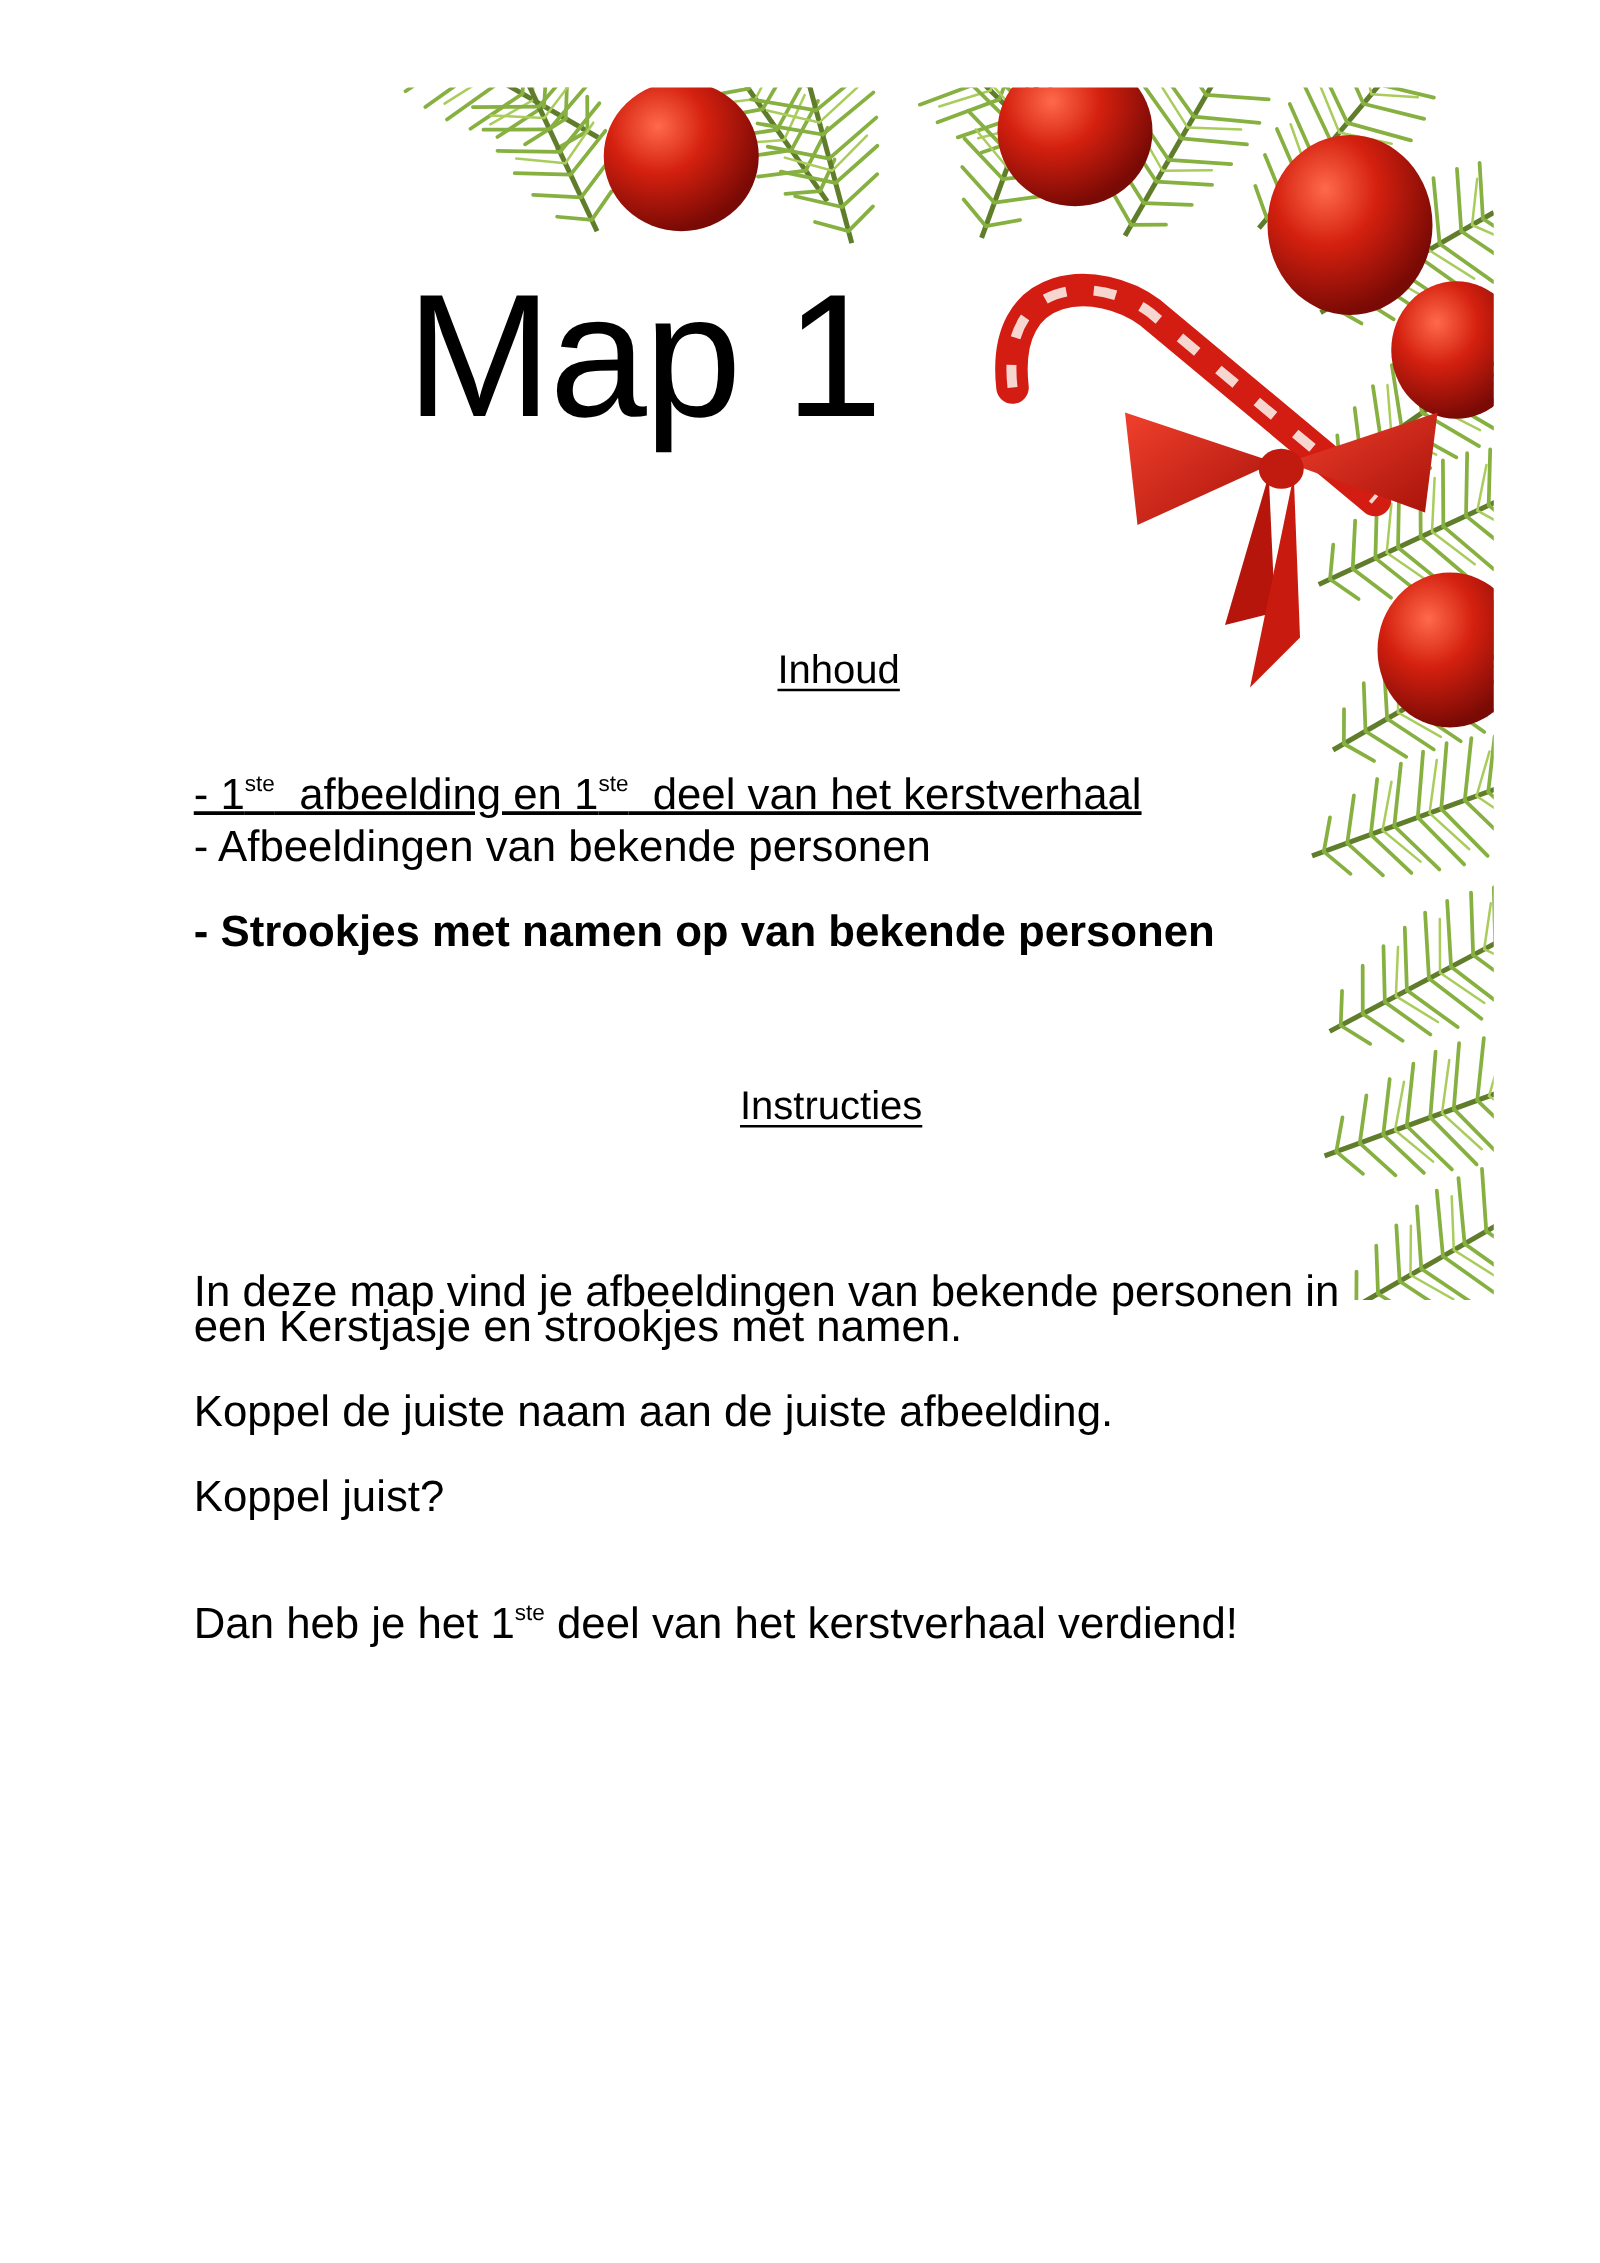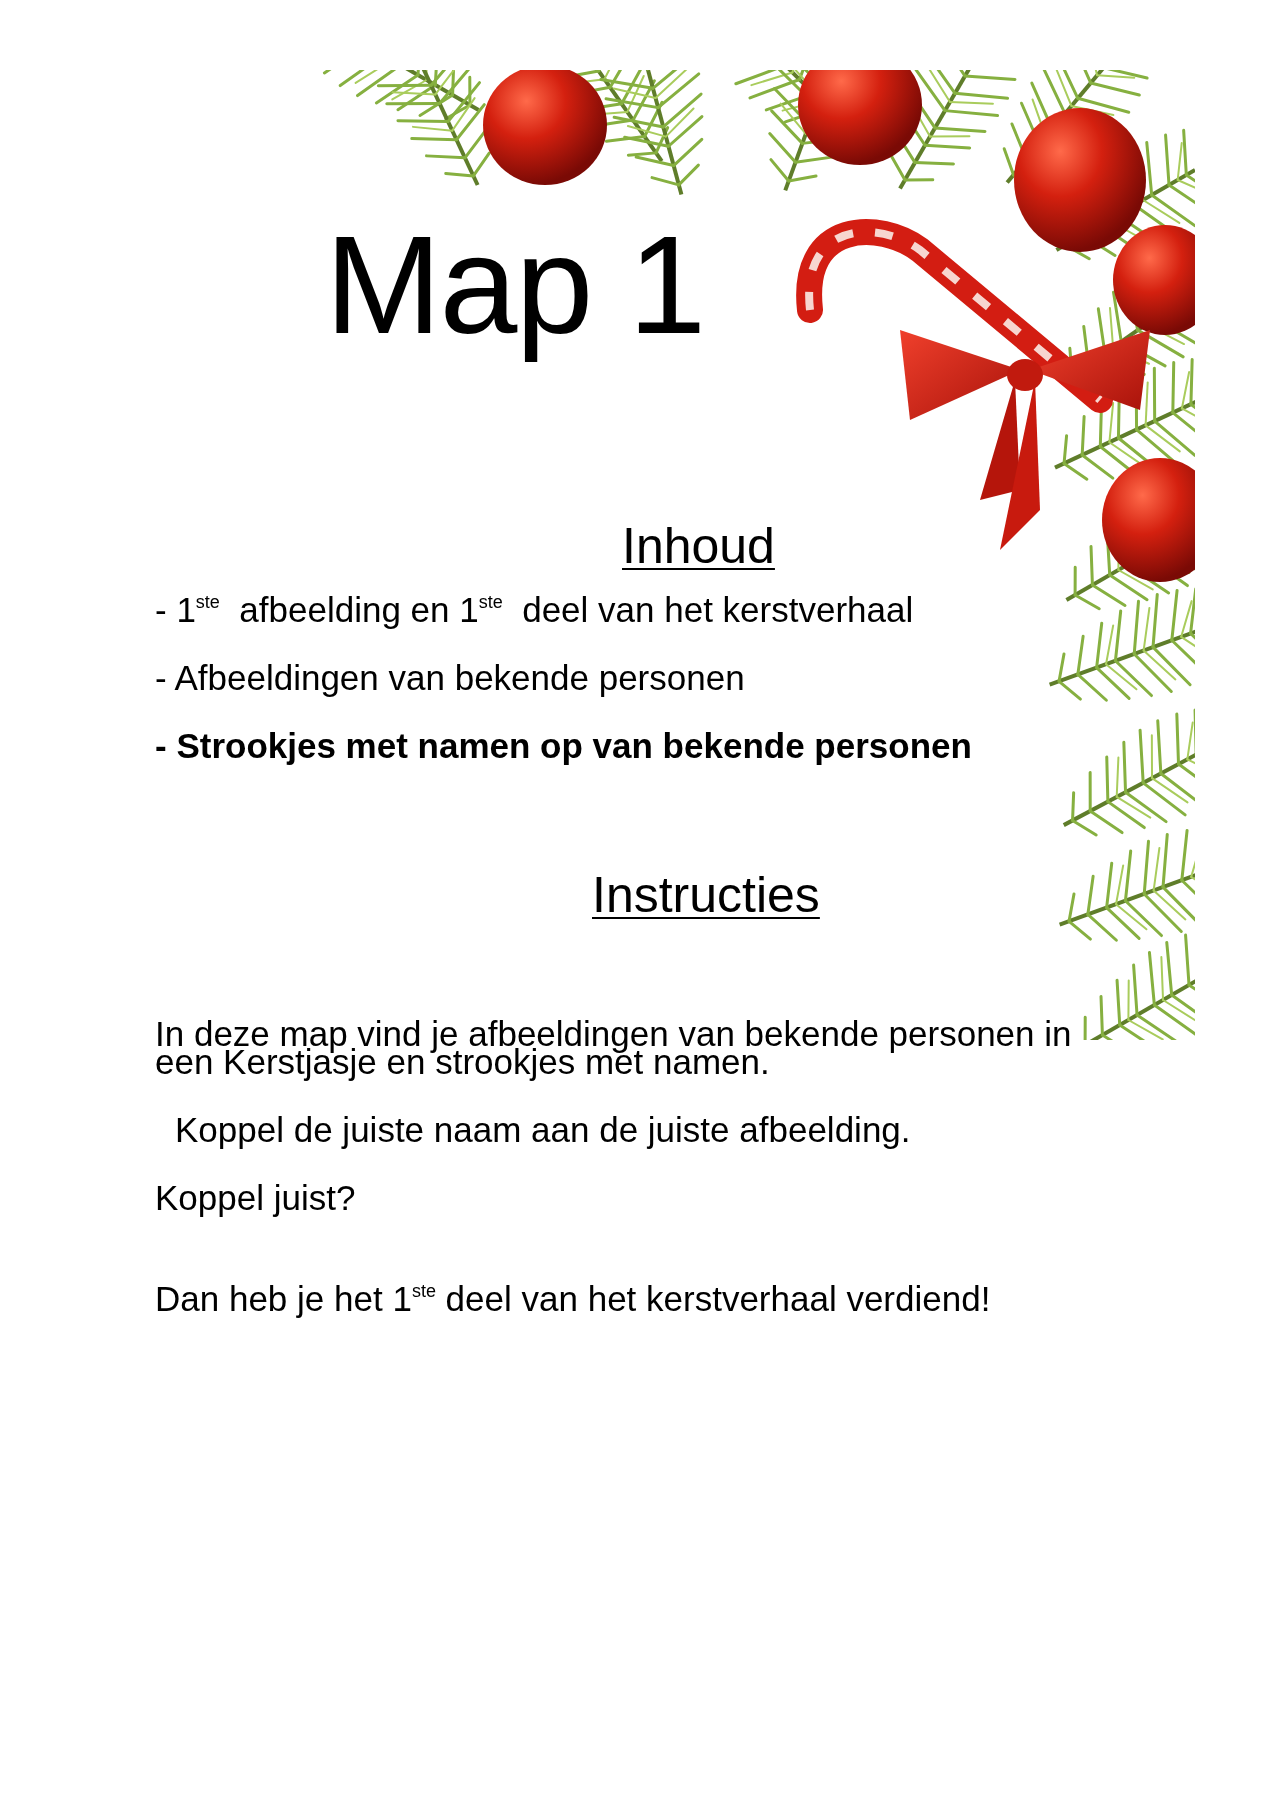--- a/index.html
+++ b/index.html
@@ -9,21 +9,21 @@
       font-family: "Liberation Sans", "DejaVu Sans", sans-serif;
       color: #000;
     }
     .decoration { position: absolute; left: 280px; top: 70px; width: 915px; height: 970px; }
     .title {
       position: absolute; left: 325px; top: 215px;
       font-size: 140px; line-height: 1; letter-spacing: -2px;
       font-family: Liberation Sans, sans-serif; font-weight: normal;
     }
     .heading {
-      position: absolute; font-size: 50px; text-decoration: underline;
+      position: absolute; font-size: 32px; text-decoration: underline;
       text-underline-offset: 5px; text-decoration-thickness: 2px;
     }
     .h-inhoud { left: 622px; top: 517px; }
     .h-instructies { left: 592px; top: 866px; }
     .line { position: absolute; left: 155px; font-size: 35px; white-space: nowrap; }
     sup { font-size: 18px; vertical-align: 14px; line-height: 0; }
   </style>
 </head>
 <body>
 
@@ -100,27 +100,27 @@
   <path d="M750 300 L870 260 L860 340 Z" fill="url(#ribbon)"></path>
   <path d="M735 310 L700 430 L740 420 Z" fill="#b5150b"></path>
   <path d="M755 310 L720 480 L760 440 Z" fill="#c81a0e"></path>
   <ellipse cx="745" cy="305" rx="18" ry="16" fill="#c11a0e"></ellipse>
 </svg>
 
 <div class="title">Map 1</div>
 
 <div class="heading h-inhoud">Inhoud</div>
 
-<div class="line" style="top:590px;">
+<div class="line" style="top:616px;text-decoration:underline;">
   <span>- 1</span><sup>ste</sup><span style="white-space:pre">  afbeelding en 1</span><sup>ste</sup><span style="white-space:pre">  deel van het kerstverhaal</span>
 </div>
 <div class="line" style="top:658px;text-align:center;">- Afbeeldingen van bekende personen</div>
 <div class="line" style="top:726px;font-weight:bold;">- Strookjes met namen op van bekende personen</div>
 
 <div class="heading h-instructies">Instructies</div>
 
 <div class="line" style="top:1014px;">In deze map vind je afbeeldingen van bekende personen in</div>
 <div class="line" style="top:1042px;">een Kerstjasje en strookjes met namen.</div>
-<div class="line" style="top:1110px;margin-left:20px;">Koppel de juiste naam aan de juiste afbeelding.</div>
+<div class="line" style="top:1110px;">Koppel de juiste naam aan de juiste afbeelding.</div>
 <div class="line" style="top:1178px;">Koppel juist?</div>
 <div class="line" style="top:1246px;margin-top:33px;">
   <span>Dan heb je het 1</span><sup>ste</sup><span style="white-space:pre"> deel van het kerstverhaal verdiend!</span>
 </div>
 
 </body></html>

